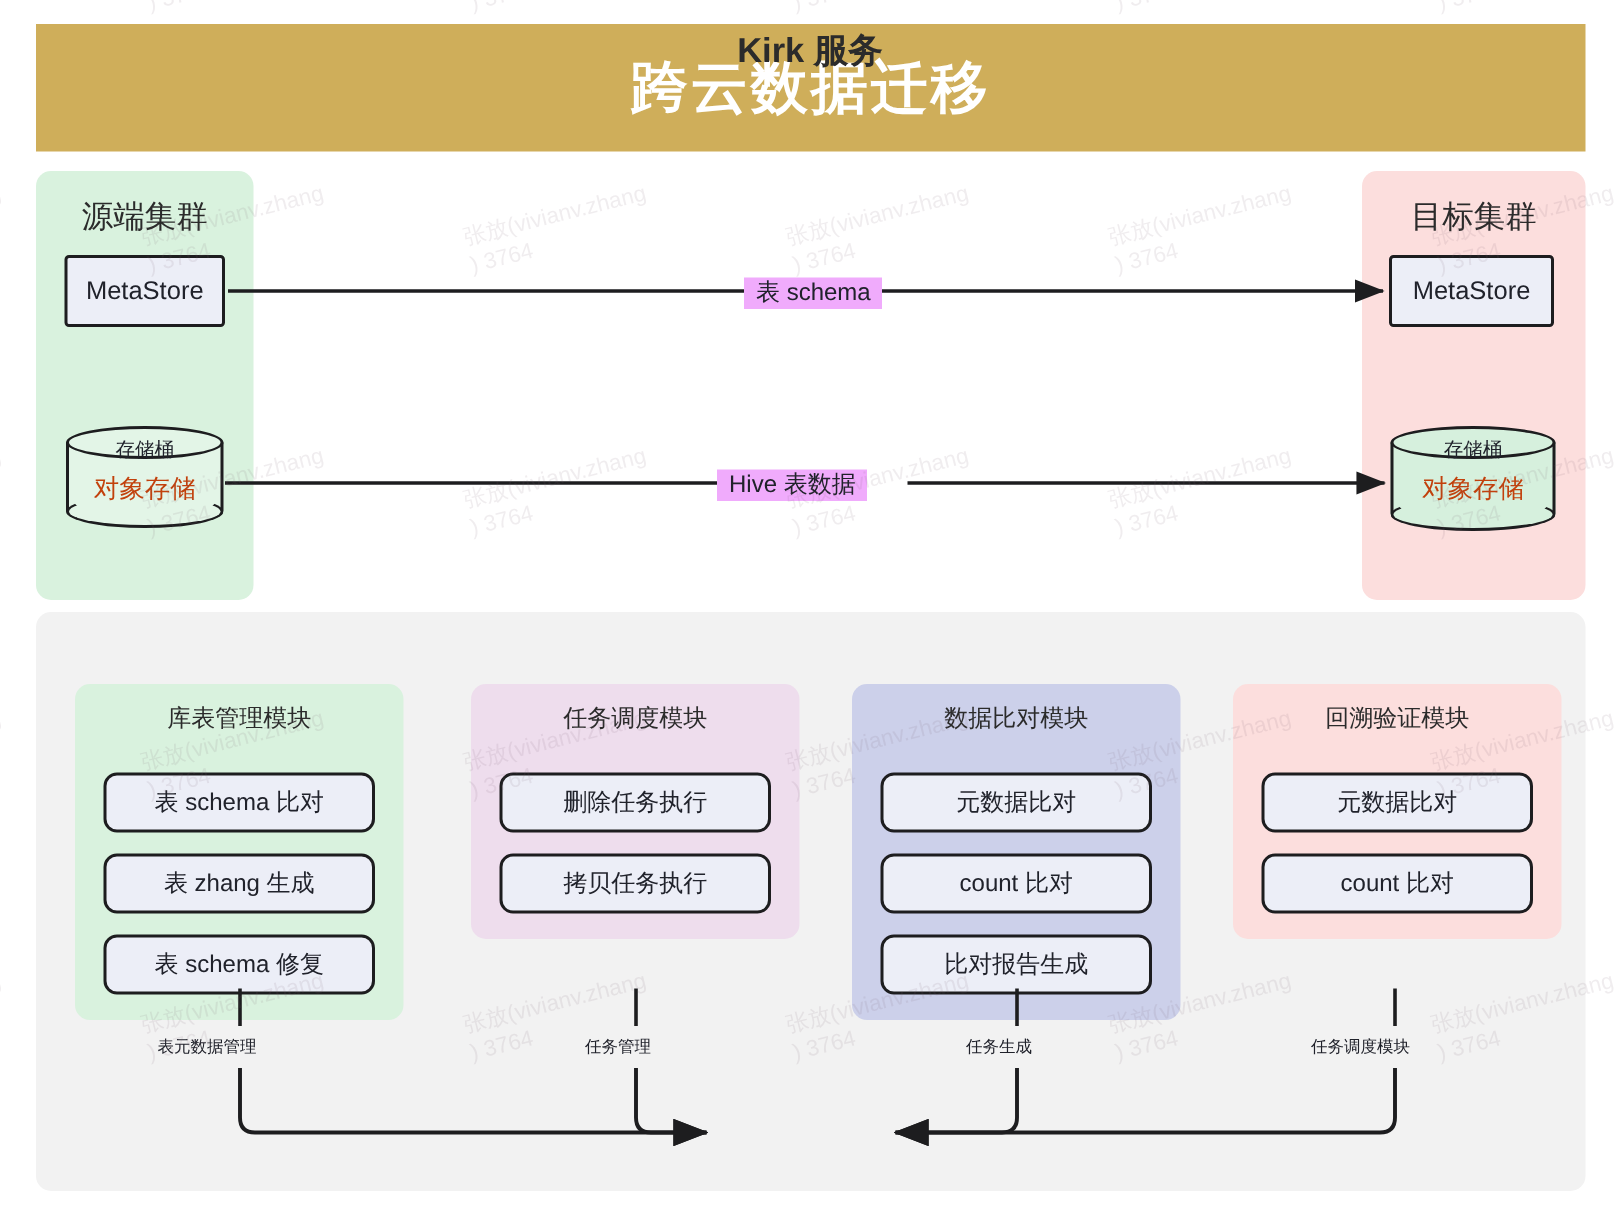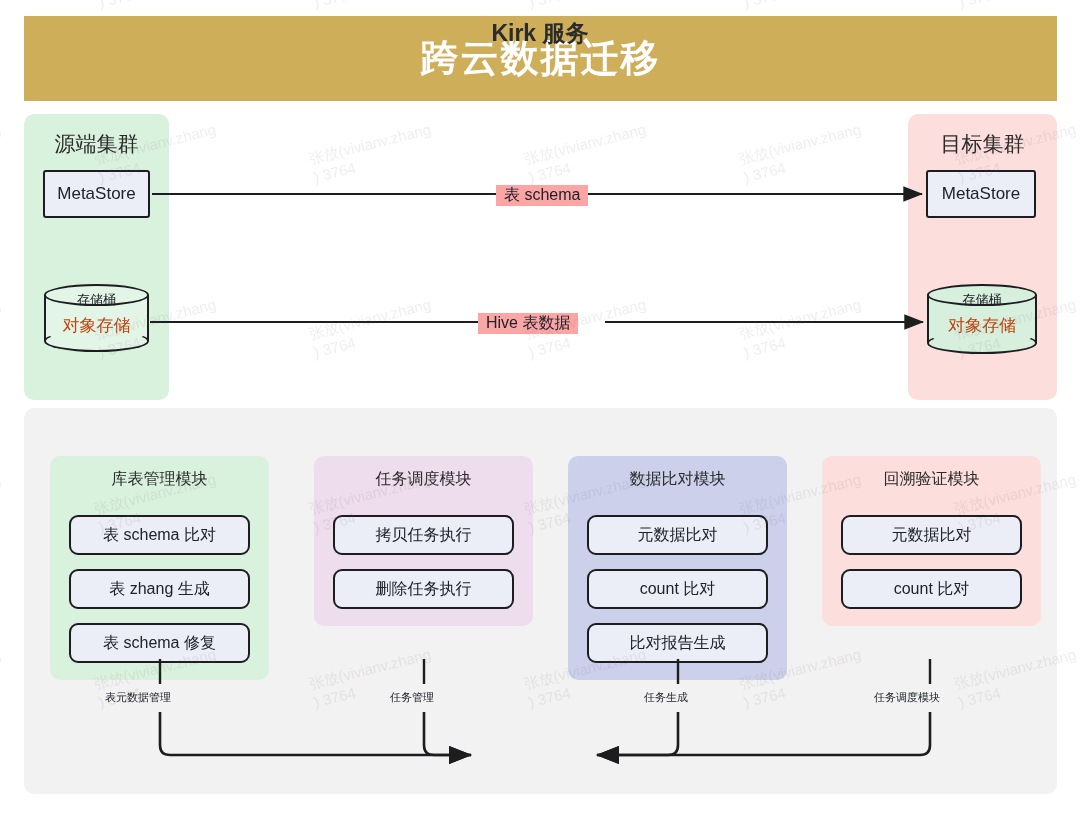--- a/index.html
+++ b/index.html
@@ -127,21 +127,21 @@
   }
   .mod-item:last-child{margin-bottom:0;}
 
   
   .flow-label{
     position:absolute;font-size:11px;color:#20222b;z-index:8;
     white-space:nowrap;
   }
   .edge-label{
     position:absolute;font-size:16px;color:#20222b;z-index:8;
-    background:#fca5a5;padding:0 8px;white-space:nowrap;
+    background:#f0abfc;padding:0 8px;white-space:nowrap;
   }
 
   
   #mysql-cyl{position:absolute;left:481px;top:718px;width:102px;height:72px;z-index:9;}
   #mysql-cyl .cyl-body{border-left-color:#4a5fa5;border-right-color:#4a5fa5;background:#ffffff;}
   #mysql-cyl .cyl-top,#mysql-cyl .cyl-bot{border-color:#4a5fa5;background:#ffffff;}
   #mysql-cyl .cyl-bot{border-top-color:transparent;background:transparent;}
   #mysql-label{
     position:absolute;left:0;right:0;top:33px;text-align:center;
     font-size:16px;color:#20222b;z-index:4;
@@ -194,22 +194,22 @@
     <div class="module-items">
       <div class="mod-item">表 schema 比对</div>
       <div class="mod-item">表 zhang 生成</div>
       <div class="mod-item">表 schema 修复</div>
     </div>
   </div>
 
   <div class="module" id="mod-1" style="left:314px;background:#eedded;">
     <div class="module-title">任务调度模块</div>
     <div class="module-items">
+      <div class="mod-item">删除任务执行</div>
       <div class="mod-item">拷贝任务执行</div>
-      <div class="mod-item">删除任务执行</div>
     </div>
   </div>
 
   <div class="module" id="mod-2" style="left:568px;background:#ccd0ea;">
     <div class="module-title">数据比对模块</div>
     <div class="module-items">
       <div class="mod-item">元数据比对</div>
       <div class="mod-item">count 比对</div>
       <div class="mod-item">比对报告生成</div>
     </div>

